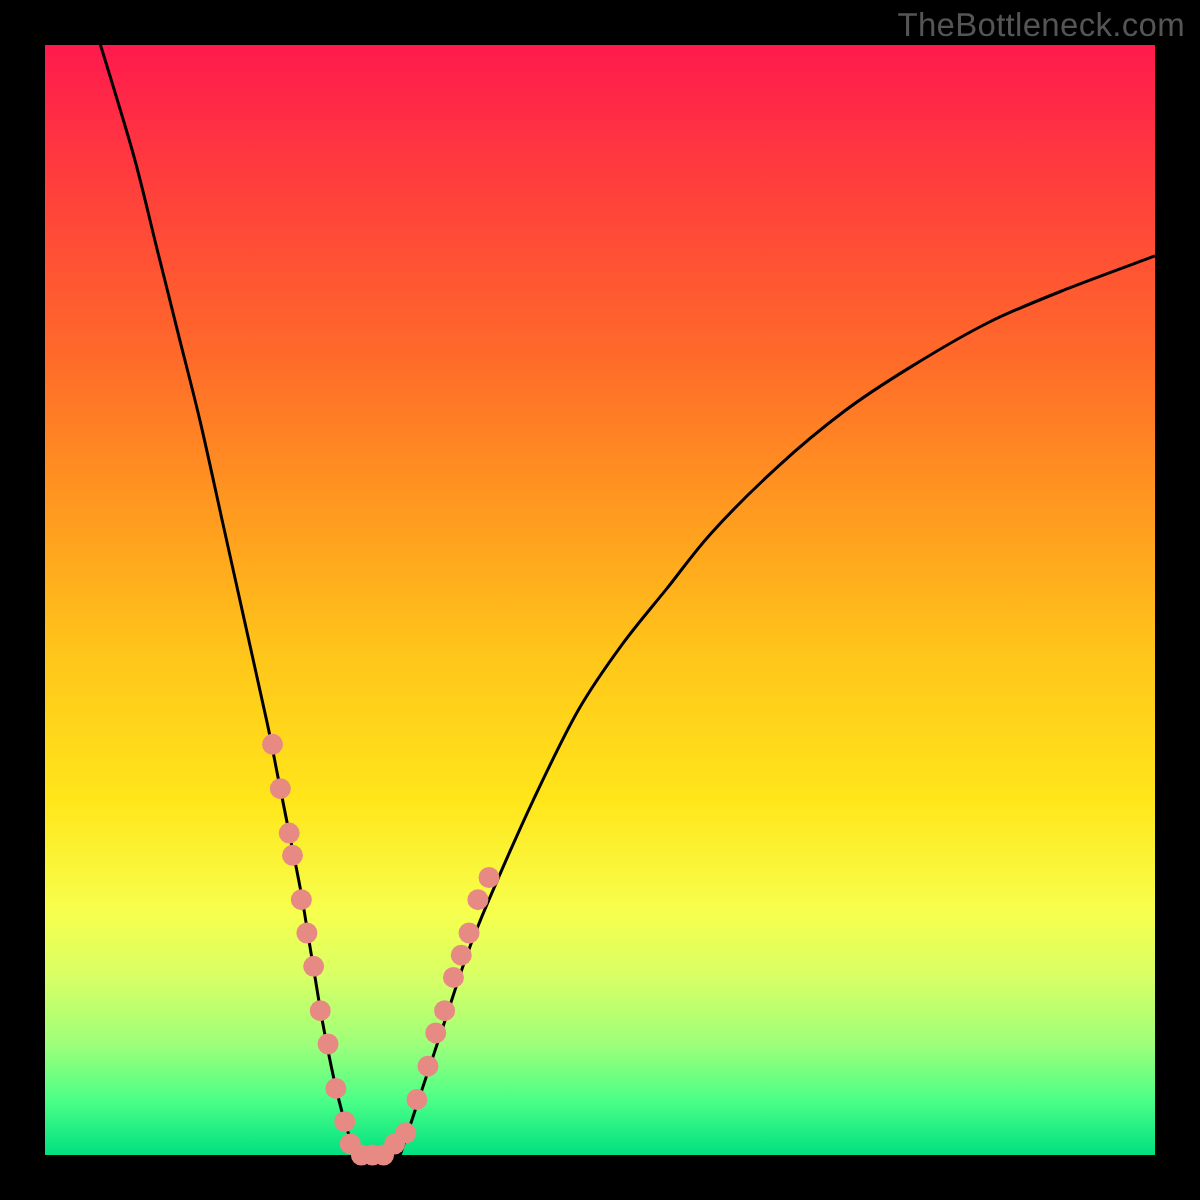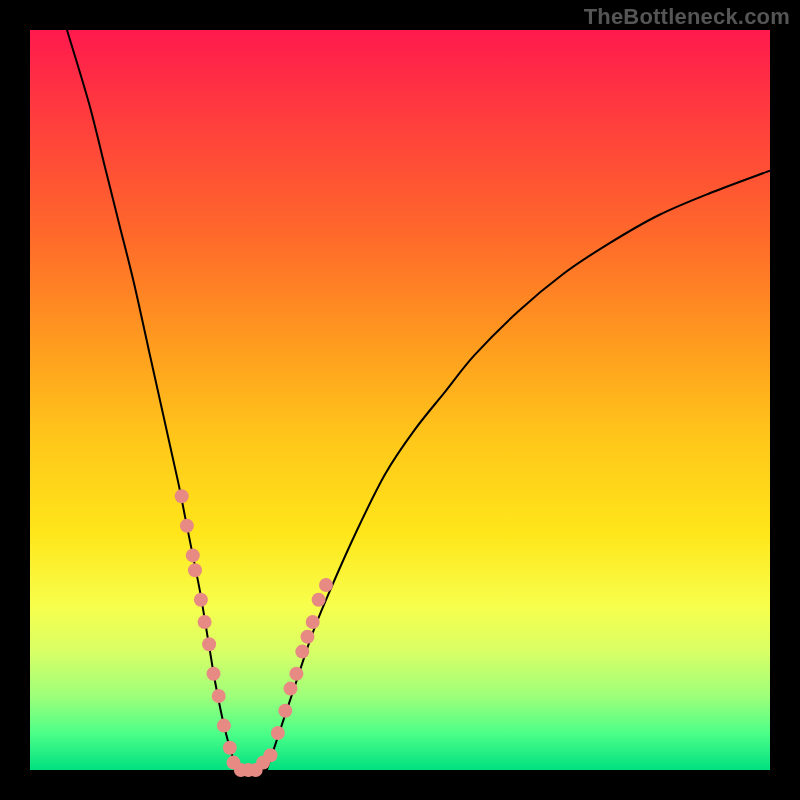--- a/index.html
+++ b/index.html
@@ -29,21 +29,21 @@
       #9eff7a 90%,
       #4dff88 95%,
       #00e080 100%);
   }
   .watermark {
     position: absolute;
     top: 4px;
     right: 10px;
     color: #555;
     font-size: 22px;
-    font-weight: 700;
+    font-weight: 400;
     letter-spacing: 0.2px;
     user-select: none;
   }
   svg.plot {
     position: absolute;
     left: 0;
     top: 0;
     width: 740px;
     height: 740px;
     overflow: visible;

